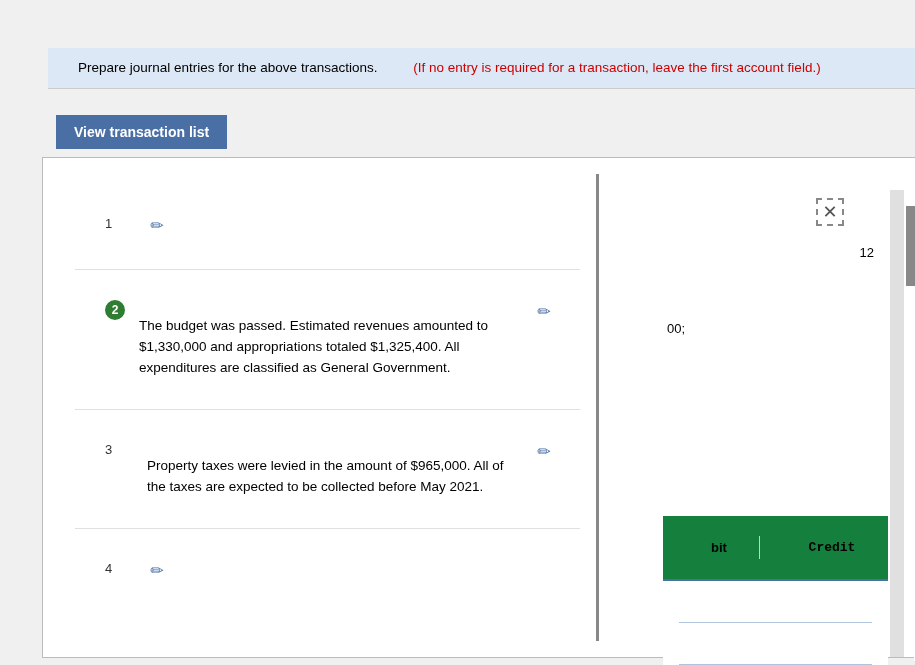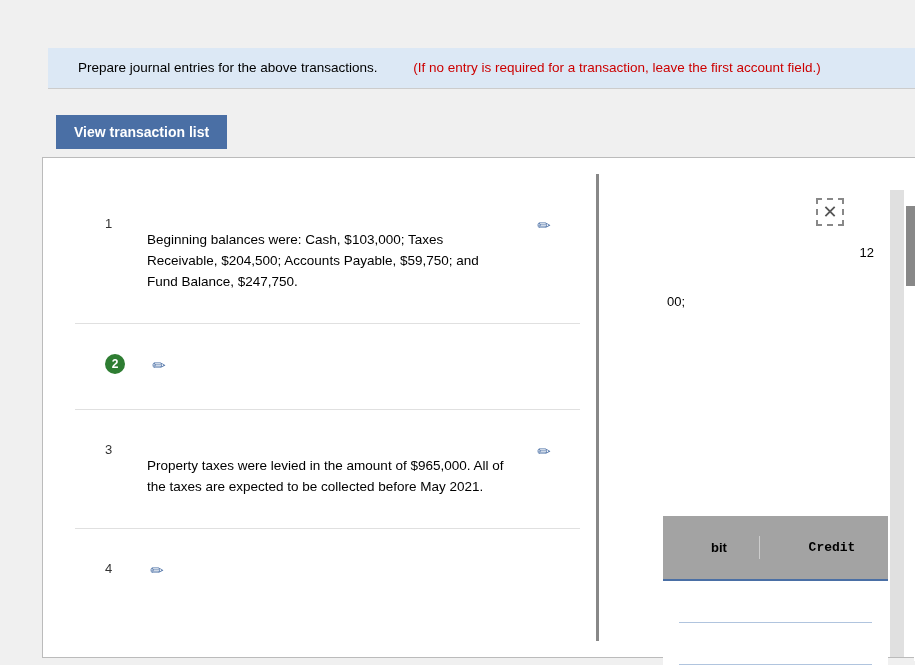--- a/index.html
+++ b/index.html
@@ -134,37 +134,37 @@
     .right-number-12 {
       position: absolute;
       top: 55px;
       right: 30px;
       font-size: 13px;
       color: #000;
     }
 
     .right-partial {
       position: absolute;
-      top: 104px;
+      top: 131px;
       left: 20px;
       font-size: 13px;
       color: #000;
     }
 
     .journal-table-area {
       position: absolute;
       top: 310px;
       left: 0;
       right: 0;
       bottom: 0;
     }
 
     .journal-header {
       display: flex;
-      background: #a3a3a3;
+      background: #15803d;
       border-bottom: 2px solid #4a6fa5;
       padding: 4px 0;
     }
 
     .journal-col-debit {
       flex: 1;
       text-align: center;
       font-weight: bold;
       font-size: 13px;
       color: #000;
@@ -236,26 +236,26 @@
 <div class="header-row">
   <button class="btn-view-transactions">View transaction list</button>
 </div>
 
 <div class="main-area">
 
   <div class="transaction-list-panel">
 
     <div class="transaction-item">
       <span class="tx-number">1</span>
-      <span class="tx-text">Beginning balances were: Cash, $103,000; Taxes Receivable, $204,500; Accounts Payable, $59,750; and Fund Balance, $247,750.</span>
       <span class="edit-icon">✏</span>
     </div>
 
     <div class="transaction-item">
       <span class="tx-number circle">2</span>
+      <span class="tx-text" style="margin-left:6px;">The budget was passed. Estimated revenues amounted to $1,330,000 and appropriations totaled $1,325,400. All expenditures are classified as General Government.</span>
       <span class="edit-icon">✏</span>
     </div>
 
     <div class="transaction-item">
       <span class="tx-number">3</span>
       <span class="tx-text">Property taxes were levied in the amount of $965,000. All of the taxes are expected to be collected before May 2021.</span>
       <span class="edit-icon">✏</span>
     </div>
 
     <div class="transaction-item">

